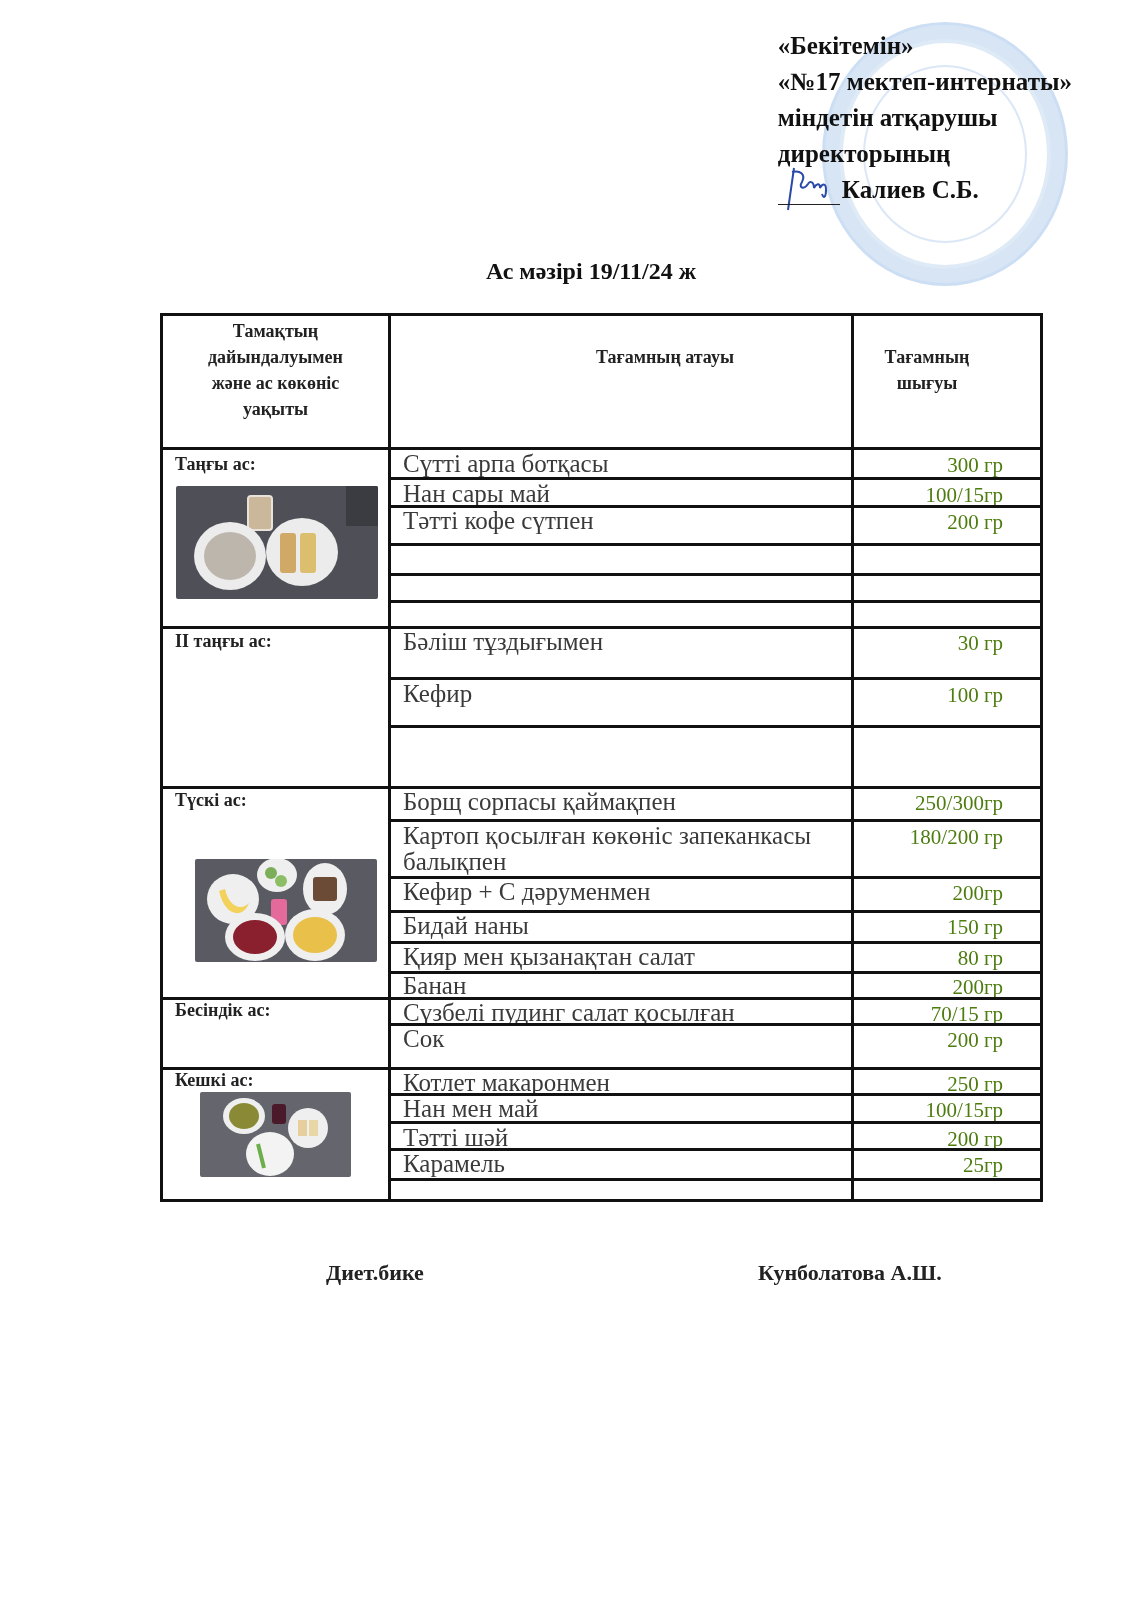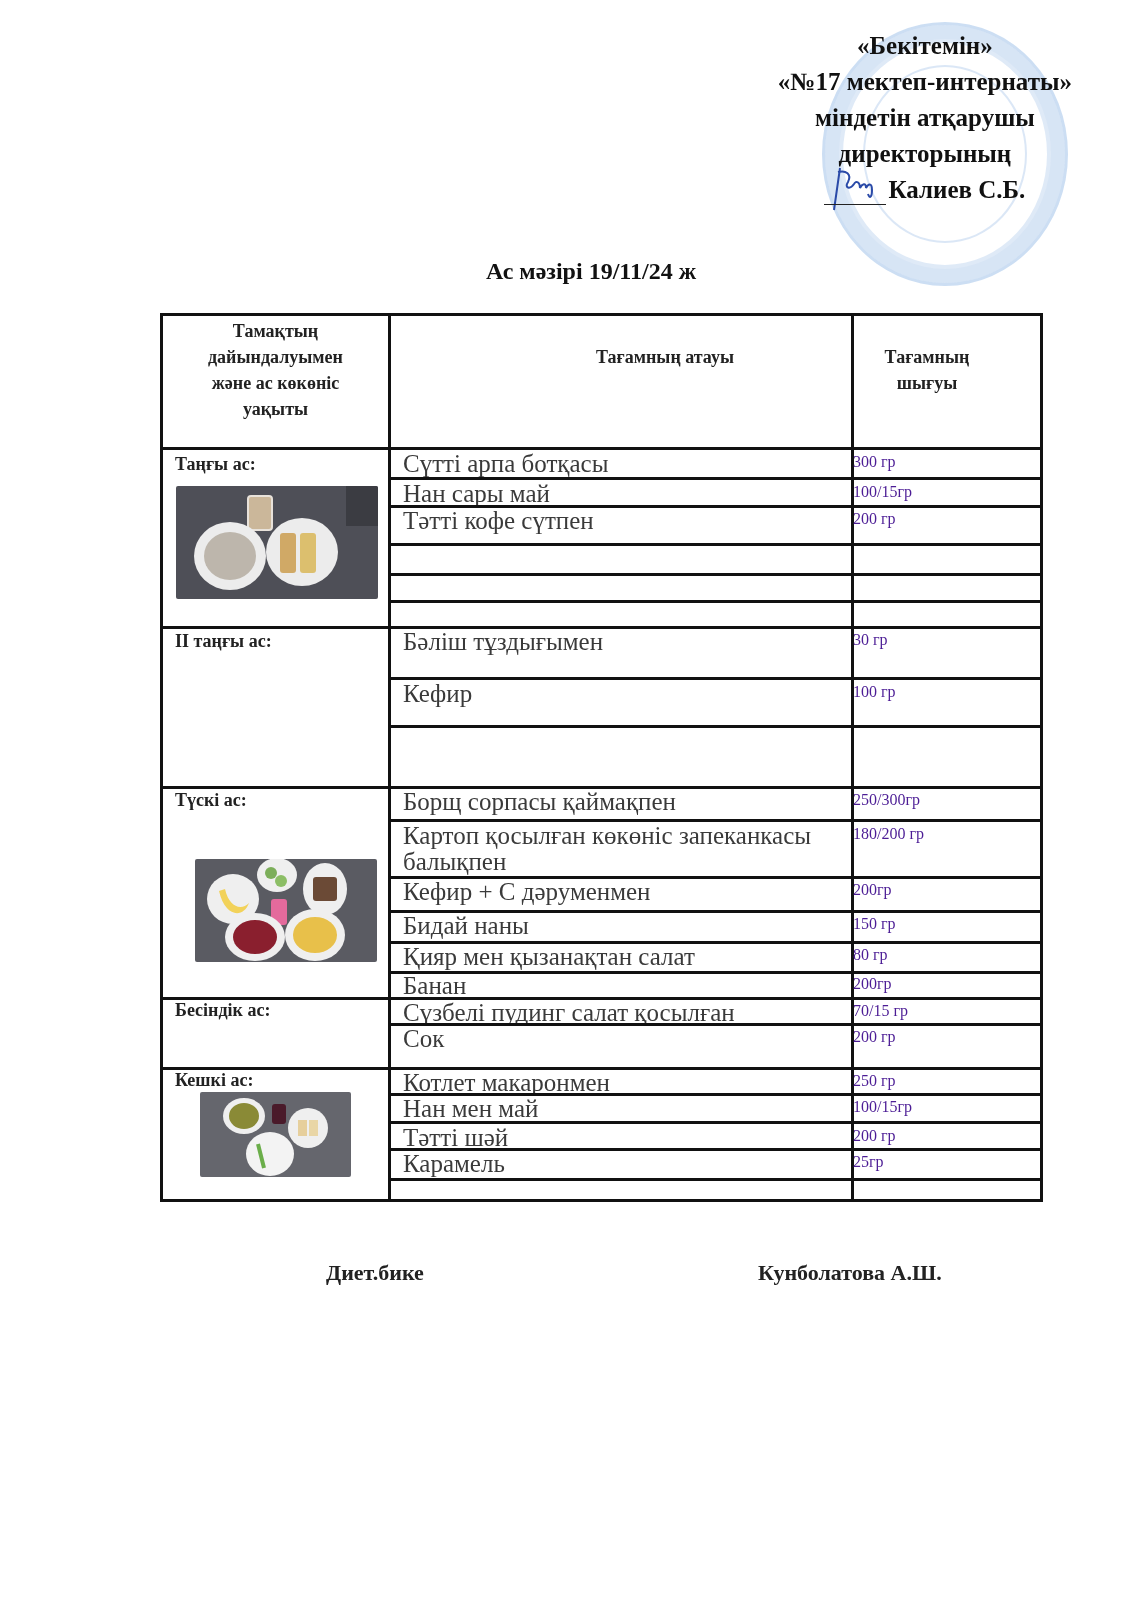--- a/index.html
+++ b/index.html
@@ -1,19 +1,19 @@
 <!DOCTYPE html>
 <html><head>
 <meta charset="utf-8">
 <style>
   html, body { margin: 0; padding: 0; background: #ffffff; }
   body { width: 1132px; height: 1600px; position: relative; overflow: hidden;
          font-family: "Liberation Serif", "DejaVu Serif", serif; color: #1a1a1a; }
 
-  .approval { position: absolute; right: 60px; top: 28px; text-align: center;
+  .approval { position: absolute; right: 60px; top: 28px; text-align: left;
               font-weight: bold; font-size: 25px; line-height: 36px; color: #111; z-index: 2; }
   .approval .line { display: block; white-space: nowrap; }
   .sign-line { display: inline-block; position: relative; width: 62px; height: 30px;
                vertical-align: bottom; margin-right: 2px; }
   .sign-line::after { content: ""; position: absolute; left: 0; right: 0; bottom: 3px;
                       border-bottom: 1.5px solid #222; }
   .signature-svg { position: absolute; left: 2px; top: -14px; }
 
   .stamp { position: absolute; left: 822px; top: 22px; width: 240px; height: 258px;
            border-radius: 50%; border: 3px solid rgba(110,160,220,0.35);
@@ -30,21 +30,21 @@
                 border: 3px solid #111; box-sizing: border-box; }
   .vline { position: absolute; top: 0; bottom: 0; width: 3px; background: #111; }
   .hline { position: absolute; height: 3px; background: #111; }
   .hfull { left: 0; right: 0; }
   .hpart { left: 227px; right: 0; }
 
   .hdr { position: absolute; font-weight: bold; font-size: 18px; text-align: center;
          line-height: 26px; color: #222; }
   .meal-label { position: absolute; left: 12px; font-weight: bold; font-size: 18px; color: #222; }
   .cell-text { position: absolute; left: 240px; font-size: 25px; color: #3a3a3a; line-height: 26px; width: 440px; }
-  .cell-qty { position: absolute; left: 690px; width: 150px; text-align: left; font-size: 16px; color: #4c1d95; }
+  .cell-qty { position: absolute; left: 690px; width: 150px; text-align: right; font-size: 21px; color: #4d7c0f; }
 
   .photo { position: absolute; border-radius: 2px; overflow: hidden; }
   .photo svg { display: block; }
 
   .footer-left { position: absolute; left: 326px; top: 1260px; font-weight: bold; font-size: 22px; color: #222; }
   .footer-right { position: absolute; left: 758px; top: 1260px; font-weight: bold; font-size: 22px; color: #222; }
 </style>
 </head>
 <body>
 

